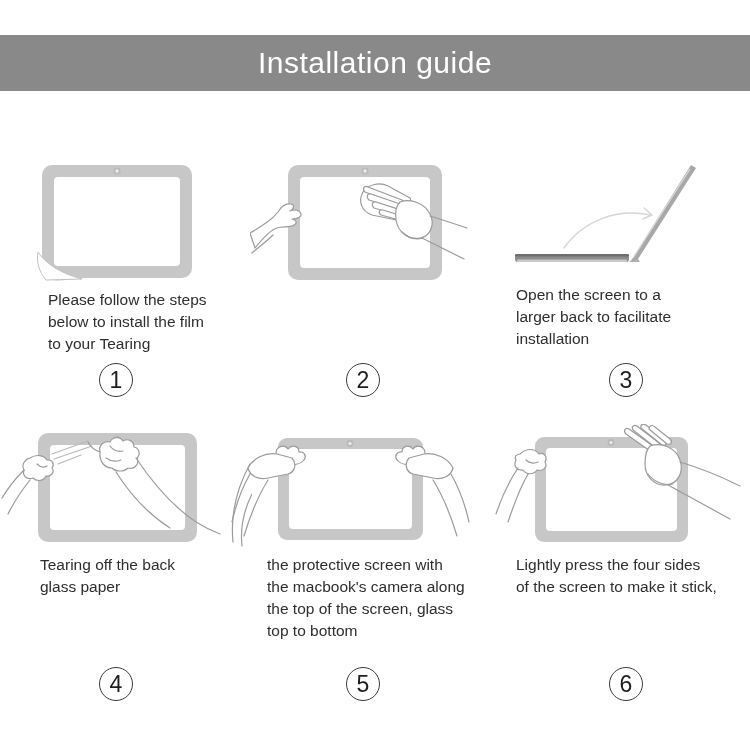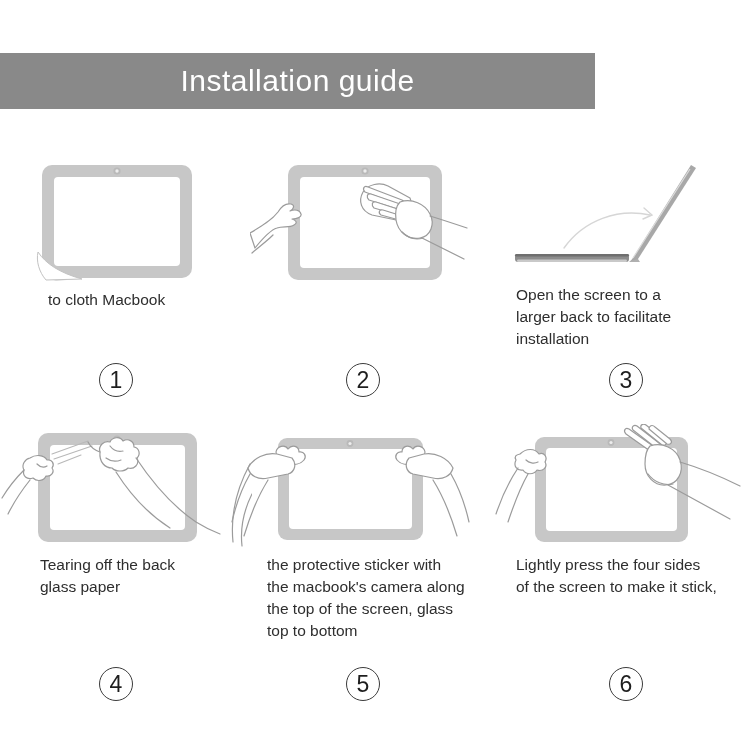--- a/index.html
+++ b/index.html
@@ -1,18 +1,18 @@
 <!DOCTYPE html>
 <html><head>
 <meta charset="utf-8">
 <style>
   html,body{margin:0;padding:0;background:#fff;}
   .page{position:relative;width:750px;height:750px;background:#fff;overflow:hidden;
         font-family:"Liberation Sans",sans-serif;}
-  .banner{position:absolute;left:0;top:53px;width:595px;height:56px;background:#898989;
+  .banner{position:absolute;left:0;top:35px;width:750px;height:56px;background:#898989;
           display:flex;align-items:center;justify-content:center;}
   .banner-title{color:#ffffff;font-size:30px;letter-spacing:0.5px;}
   .illus{position:absolute;}
   .desc{position:absolute;color:#2e2e2e;font-size:15.5px;line-height:22px;}
   .num{position:absolute;width:34px;height:34px;border:1.6px solid #3c3c3c;border-radius:50%;
        box-sizing:border-box;display:flex;align-items:center;justify-content:center;
        font-size:23px;color:#1e1e1e;background:#fff;}
   svg .hand path{stroke:#9b9b9b;stroke-width:1.2;fill:#ffffff;stroke-linecap:round;stroke-linejoin:round;}
   svg .hand path.ln{fill:none;}
   svg .film{stroke:#b8b8b8;stroke-width:1.1;fill:none;stroke-linecap:round;}
@@ -136,37 +136,39 @@
       <path d="M151,4 C150,1 153,-1 156,1 L175,16 C178,19 176,22 172,21 Z"></path>
       <path d="M159,5 C159,2 162,0 165,3 L180,15 C183,18 181,21 177,20 Z"></path>
       <path d="M160,22 C172,18 186,24 190,36 C194,48 188,60 176,61 C164,62 155,52 155,40 C155,32 156,26 160,22 Z"></path>
       <path class="ln" d="M158,50 C164,58 174,62 183,60"></path>
       <path class="ln" d="M190,38 C210,44 230,52 250,62"></path>
       <path class="ln" d="M178,61 C198,72 220,84 240,95"></path>
     </g>
   </svg>
 
   <div class="desc" style="left:48px;top:289px;width:168px">
-    <div>to cloth Macbook</div>
+    <div>Please follow the steps</div>
+    <div>below to install the film</div>
+    <div>to your Tearing</div>
   </div>
 
 
   <div class="desc" style="left:516px;top:284px;width:185px">
     <div>Open the screen to a</div>
     <div>larger back to facilitate</div>
     <div>installation</div>
   </div>
 
   <div class="desc" style="left:40px;top:554px;width:168px">
     <div>Tearing off the back</div>
     <div>glass paper</div>
   </div>
 
   <div class="desc" style="left:267px;top:554px;width:205px">
-    <div>the protective sticker with</div>
+    <div>the protective screen with</div>
     <div>the macbook's camera along</div>
     <div>the top of the screen, glass</div>
     <div>top to bottom</div>
   </div>
 
   <div class="desc" style="left:516px;top:554px;width:228px">
     <div>Lightly press the four sides</div>
     <div>of the screen to make it stick,</div>
   </div>
 

